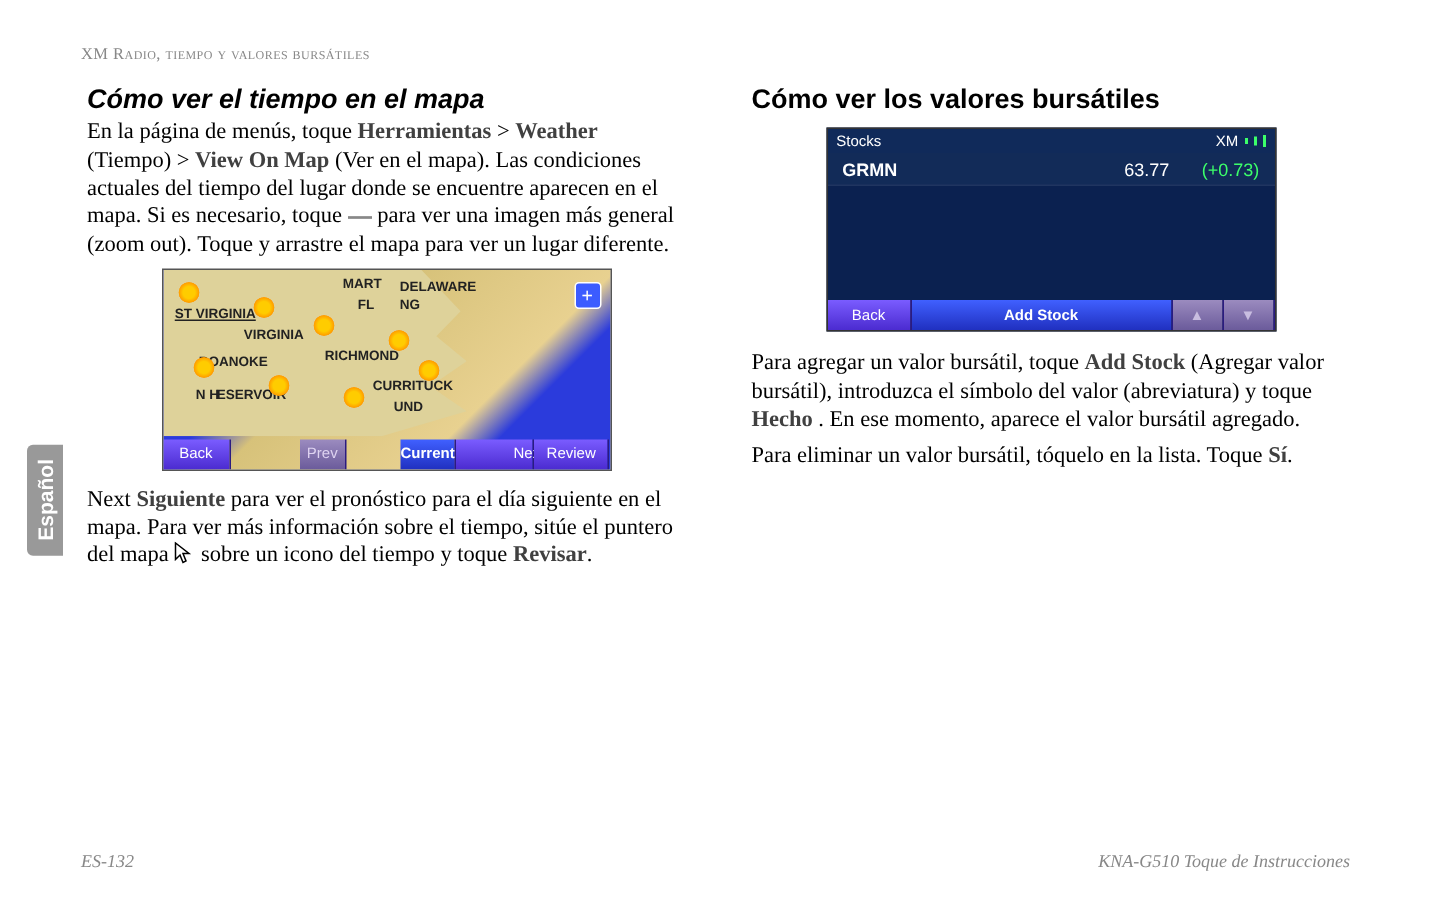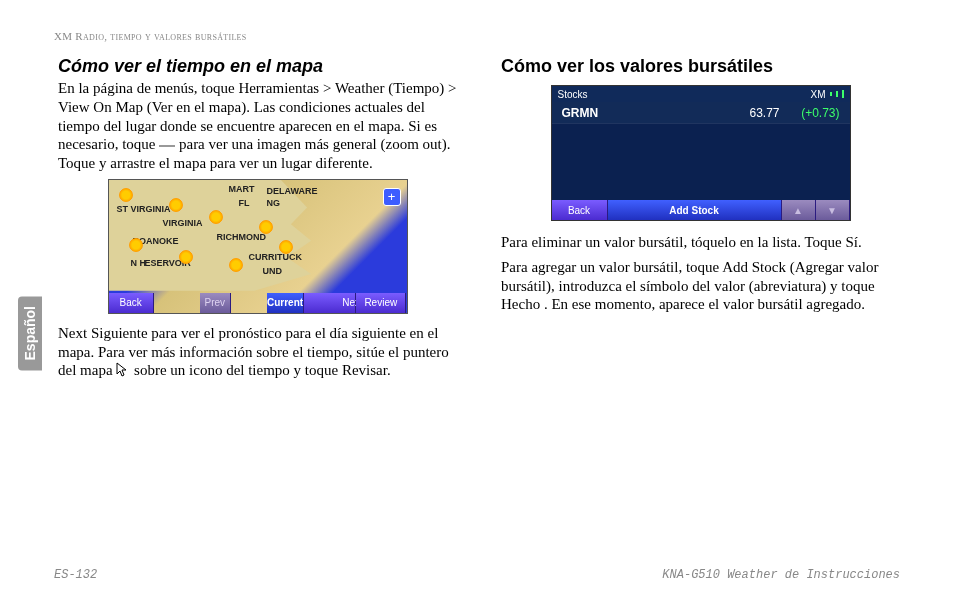--- a/index.html
+++ b/index.html
@@ -52,21 +52,21 @@
     font-style: italic;
     font-size: 18px;
     margin-bottom: 2px;
   }
   h2.sec-title.nonitalic { font-style: normal; }
   .para {
     font-size: 15px;
     line-height: 1.25;
     margin-bottom: 6px;
   }
-  .link { color: #000000; font-weight: normal; }
+  .link { color: #404040; font-weight: bold; }
 
   
   .weather-shot {
     width: 300px;
     height: 135px;
     margin: 6px auto 10px auto;
     border: 1px solid #555;
     position: relative;
     background: linear-gradient(135deg,#2b3bdc 0%, #2b3bdc 30%, #d7c27a 40%, #e8d190 70%, #2b3bdc 78%);
     overflow: hidden;
@@ -222,21 +222,21 @@
 
   .footer {
     position:absolute;
     left: 54px; right: 54px;
     bottom: 26px;
     display:flex;
     justify-content: space-between;
     font-style: italic;
     font-size: 12px;
     color: #888;
-    font-family: Liberation Mono, monospace;
+    font-family: Liberation Serif, serif;
   }
 </style>
 </head>
 <body>
 
 <div class="header-bar">XM Radio, tiempo y valores bursátiles</div>
 <div class="lang-tab">Español</div>
 
 <div class="columns">
 
@@ -249,21 +249,21 @@
       <span class="link">Weather</span>
       <span> (Tiempo) &gt; </span>
       <span class="link">View On Map</span>
       <span> (Ver en el mapa). Las condiciones actuales del tiempo del lugar donde se encuentre aparecen en el mapa. Si es necesario, toque </span>
       <span class="minus-icon"></span>
       <span> para ver una imagen más general (zoom out). Toque y arrastre el mapa para ver un lugar diferente.</span>
     </p>
 
     <div class="weather-shot">
       <div class="land"></div>
-      <span class="maplabel" style="left:8px; top:24px;">ST VIRGINIA</span>
+      <span class="maplabel" style="left:8px; top:24px;text-decoration:underline;">ST VIRGINIA</span>
       <span class="maplabel" style="left:54px; top:38px;">VIRGINIA</span>
       <span class="maplabel" style="left:158px; top:6px;">DELAWARE</span>
       <span class="maplabel" style="left:120px; top:4px;text-align:center;">MART</span>
       <span class="maplabel" style="left:130px; top:18px;">FL</span>
       <span class="maplabel" style="left:158px; top:18px;">NG</span>
       <span class="maplabel" style="left:24px; top:56px;">ROANOKE</span>
       <span class="maplabel" style="left:108px; top:52px;">RICHMOND</span>
       <span class="maplabel" style="left:140px; top:72px;">CURRITUCK</span>
       <span class="maplabel" style="left:22px; top:78px;">N H</span>
       <span class="maplabel" style="left:36px; top:78px;">ESERVOIR</span>
@@ -322,30 +322,30 @@
       </div>
       <div class="stocks-toolbar">
         <div class="sb back">Back</div>
         <div class="sb add">Add Stock</div>
         <div class="sb up">▲</div>
         <div class="sb down">▼</div>
       </div>
     </div>
 
     <p class="para">
-      <span>Para eliminar un valor bursátil, tóquelo en la lista. Toque </span>
-      <span class="link">Sí</span><span>.</span>
-    </p>
-    <p class="para">
       <span>Para agregar un valor bursátil, toque </span>
       <span class="link">Add Stock</span>
       <span> (Agregar valor bursátil), introduzca el símbolo del valor (abreviatura) y toque </span>
       <span class="link">Hecho</span>
       <span>. En ese momento, aparece el valor bursátil agregado.</span>
     </p>
+    <p class="para">
+      <span>Para eliminar un valor bursátil, tóquelo en la lista. Toque </span>
+      <span class="link">Sí</span><span>.</span>
+    </p>
   </div>
 
 </div>
 
 <div class="footer">
   <span>ES-132</span>
-  <span>KNA-G510 Weather de Instrucciones</span>
+  <span>KNA-G510 Toque de Instrucciones</span>
 </div>
 
 </body></html>

